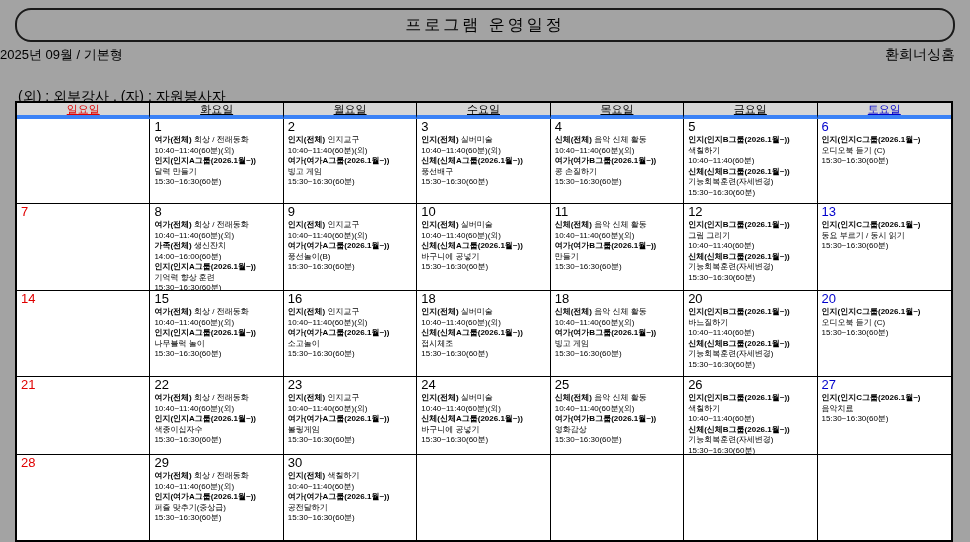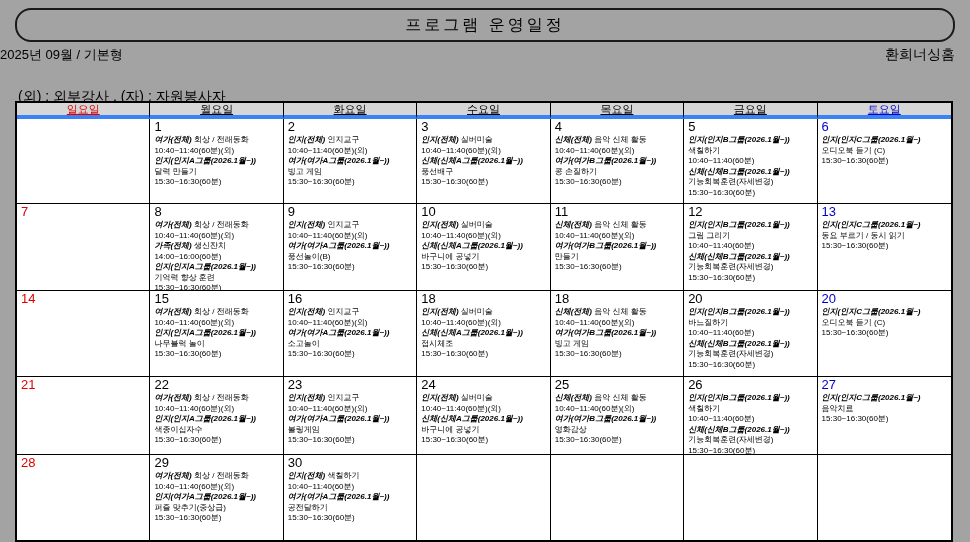--- a/index.html
+++ b/index.html
@@ -24,37 +24,37 @@
   .cal-row{display:grid;grid-template-columns:repeat(7,1fr);}
   .row0{height:85px}.row1{height:87px}.row2{height:86px}.row3{height:78px}.row4{height:85px}
   .cell{border-right:1px solid #000;border-bottom:1px solid #000;box-sizing:border-box;
         padding:1px 3px 0 4px;overflow:hidden;}
   .cell:last-child{border-right:none;}
   .cal-row:last-child .cell{border-bottom:none;}
   .daynum{font-size:13px;line-height:14px;margin-bottom:1px;}
   .cell.sun .daynum{color:#e00000;}
   .cell.sat .daynum{color:#0000cc;}
   .line{font-size:8px;line-height:10.5px;white-space:nowrap;}
-  .line .bold{font-weight:bold;font-style:italic;}
+  .line .bold{font-weight:bold;}
 </style>
 </head>
 <body>
 
 <div class="page">
   <div class="title-box">
     <span>프로그램 운영일정</span>
   </div>
   <div class="subtitle">2025년 09월 / 기본형</div>
   <div class="facility">환희너싱홈</div>
   <div class="legend">(외) : 외부강사 , (자) : 자원봉사자</div>
   <div class="calendar">
     <div class="cal-header" id="cal-header">
         <div class="hcell sun">일요일</div>
+        <div class="hcell tue">화요일</div>
         <div class="hcell mon">월요일</div>
-        <div class="hcell tue">화요일</div>
         <div class="hcell wed">수요일</div>
         <div class="hcell thu">목요일</div>
         <div class="hcell fri">금요일</div>
         <div class="hcell sat">토요일</div>
       </div>
     <div id="cal-body">
         <div class="cal-row row0">
           <div class="cell empty"></div>
           <div class="cell normal">
             <div class="daynum">1</div>

